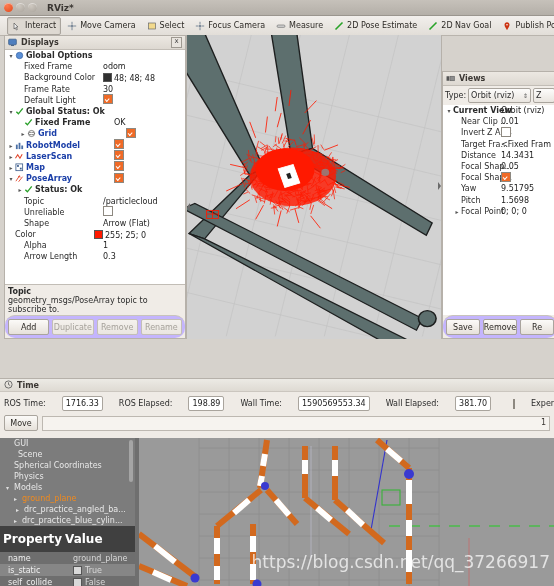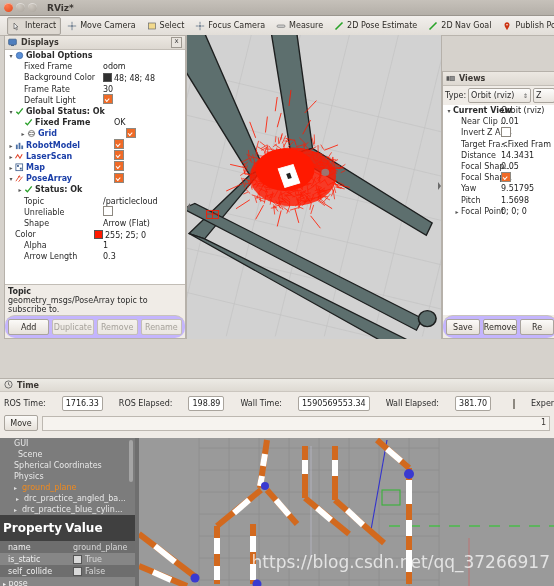--- a/index.html
+++ b/index.html
@@ -998,20 +998,24 @@
             <span>Scene</span>
           </div>
           <div class="gzrow" style="padding-left: 6px;">
             <span class="ar"></span>
             <span>Spherical Coordinates</span>
           </div>
           <div class="gzrow" style="padding-left: 6px;">
             <span class="ar"></span>
             <span>Physics</span>
           </div>
+          <div class="gzrow" style="padding-left: 6px;">
+            <span class="ar">▾</span>
+            <span>Models</span>
+          </div>
           <div class="gzrow" style="padding-left: 14px;">
             <span class="ar">▸</span>
             <span class="gzorange">ground_plane</span>
           </div>
           <div class="gzrow" style="padding-left: 16px;">
             <span class="ar">▸</span>
             <span>drc_practice_angled_ba...</span>
           </div>
           <div class="gzrow" style="padding-left: 14px;">
             <span class="ar">▸</span>

